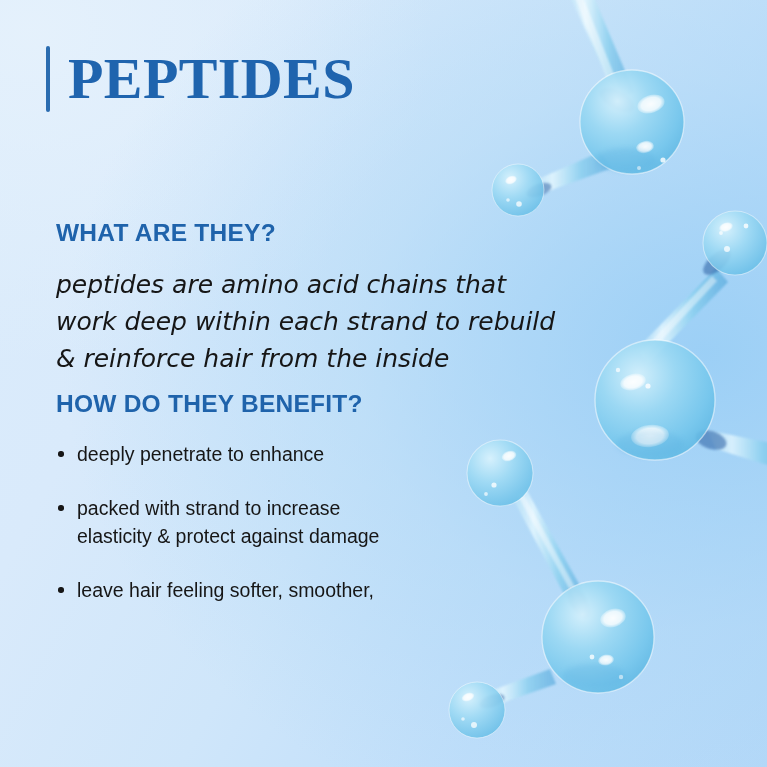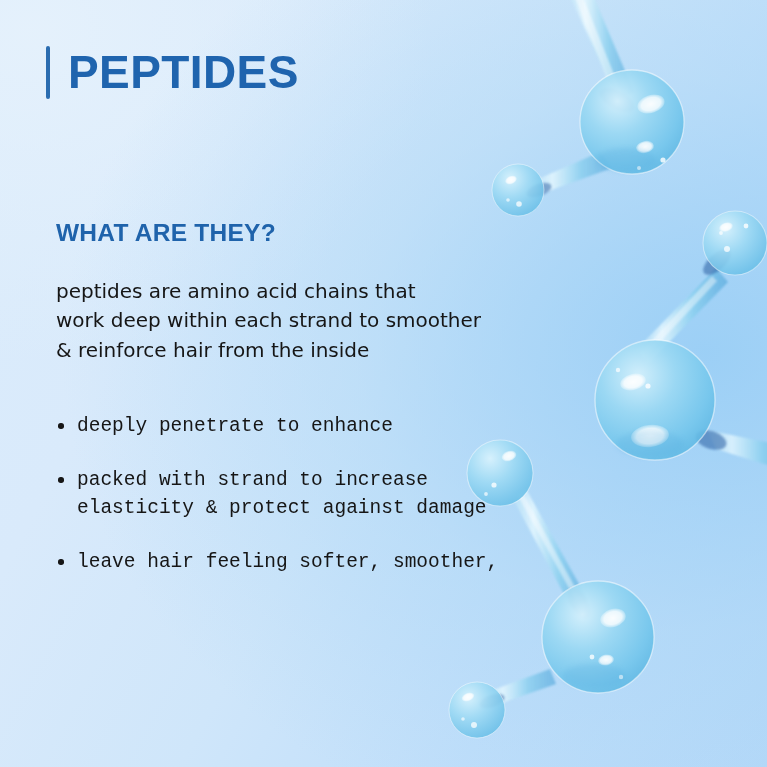--- a/index.html
+++ b/index.html
@@ -30,23 +30,23 @@
   .title-wrap {
     position:absolute; left:46px; top:46px;
     display:flex; align-items:stretch; gap:18px;
   }
   .accent-bar {
     width:4px; border-radius:2px;
     background:#2a6cb0;
     flex:0 0 4px;
   }
   .title {
-    font-family:Liberation Sans, sans-serif;
+    font-family:Liberation Serif, serif;
     font-weight:bold;
-    font-size:46px;
+    font-size:58px;
     line-height:1.12;
     letter-spacing:0.4px;
     color:#1f64ae;
     text-transform:uppercase;
     padding-top:1px;
   }
   .title .ln { display:block; white-space:nowrap; }
 
   .section { position:absolute; left:56px; }
 
@@ -54,34 +54,35 @@
     font-family:"Liberation Sans", sans-serif;
     font-weight:bold;
     font-size:24.5px;
     letter-spacing:0.25px;
     color:#1f63ab;
     text-transform:uppercase;
     white-space:nowrap;
   }
 
   .para {
-    margin-top:30px;
+    margin-top:20px;
     font-family:"DejaVu Sans", sans-serif;
-    font-size:20px;
+    font-size:25px;
     line-height:1.47;
     color:#161616;
+    font-style:italic;
   }
   .para .ln { display:block; white-space:nowrap; }
 
   ul.bullets { list-style:none; margin-top:22px; }
   ul.bullets li {
     position:relative;
     padding-left:21px;
     margin-bottom:26px;
-    font-family:Liberation Mono, monospace;
+    font-family:Liberation Sans, sans-serif;
     font-size:19.5px;
     line-height:1.44;
     color:#161616;
   }
   ul.bullets li:last-child { margin-bottom:0; }
   ul.bullets li .dot {
     position:absolute; left:2px; top:11px;
     width:5.5px; height:5.5px; border-radius:50%;
     background:#161616;
   }
@@ -211,26 +212,27 @@
       <div class="accent-bar"></div>
       <h1 class="title">
         <span class="ln">PEPTIDES</span>
       </h1>
     </div>
 
     <div class="section" style="top:219px;">
       <h2 class="heading">WHAT ARE THEY?</h2>
       <p class="para">
         <span class="ln">peptides are amino acid chains that</span>
-        <span class="ln">work deep within each strand to smoother</span>
+        <span class="ln">work deep within each strand to rebuild</span>
         <span class="ln">&amp; reinforce hair from the inside</span>
       </p>
     </div>
 
     <div class="section" style="top:390px;">
+      <h2 class="heading">HOW DO THEY BENEFIT?</h2>
       <ul class="bullets">
         <li>
           <span class="dot"></span>
           <span class="ln">deeply penetrate to enhance</span>
         </li>
         <li>
           <span class="dot"></span>
           <span class="ln">packed with strand to increase</span>
           <span class="ln">elasticity &amp; protect against damage</span>
         </li>

